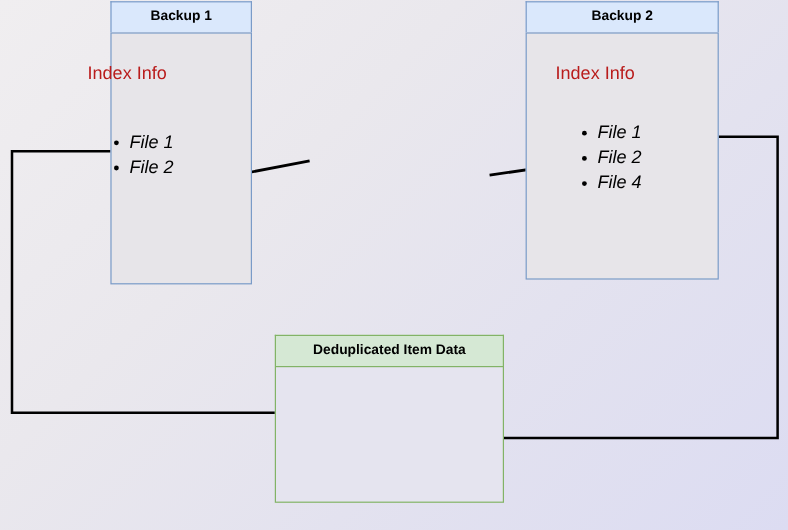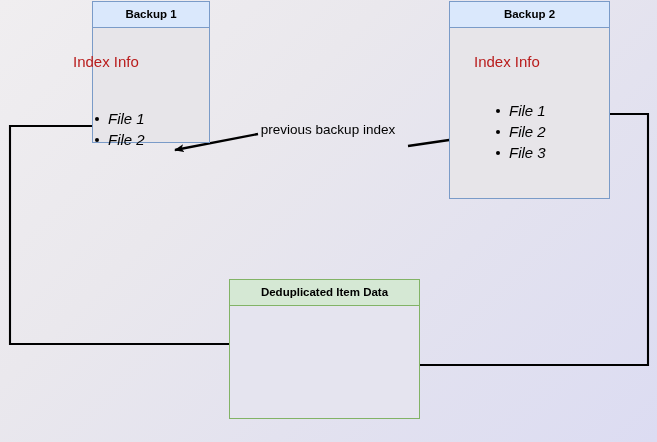--- a/index.html
+++ b/index.html
@@ -75,22 +75,22 @@
     position: absolute;
     left: 2px;
     top: 9px;
     width: 4px;
     height: 4px;
     border-radius: 50%;
     background: #000;
   }
 
   
-  #box-backup1 { left: 48px;  top: 1px;   width: 162px; height: 142px; padding-left: 44px; }
-  #box-backup2 { left: 449px; top: 1px;   width: 161px; height: 198px; }
+  #box-backup1 { left: 48px;  top: 1px;   width: 162px; height: 236px; padding-left: 44px; }
+  #box-backup2 { left: 438px; top: 1px;   width: 161px; height: 232px; }
   #box-dedup   { left: 229px; top: 279px; width: 191px; height: 140px; }
 
   #box-backup1 .index-label { left: 25px; top: 52px; }
   #box-backup2 .index-label { left: 25px; top: 52px; }
 
   #box-backup1 ul.file-list { left: 45px; top: 107px; }
   #box-backup2 ul.file-list { left: 45px; top: 99px; }
 
   
   #caption {
@@ -146,27 +146,26 @@
     </ul>
   </div>
 
   <div class="box blue" id="box-backup2">
     <div class="box-header">Backup 2</div>
     <div class="box-body"></div>
     <div class="index-label">Index Info</div>
     <ul class="file-list">
       <li>File 1</li>
       <li>File 2</li>
-      <li>File 3</li>
+      <li>File 4</li>
     </ul>
   </div>
 
   <div class="box green" id="box-dedup">
     <div class="box-header">Deduplicated Item Data</div>
     <div class="box-body"></div>
 
   </div>
 
   <div id="caption">
-    <span>previous backup index</span>
   </div>
 
 </div>
 
 </body></html>

